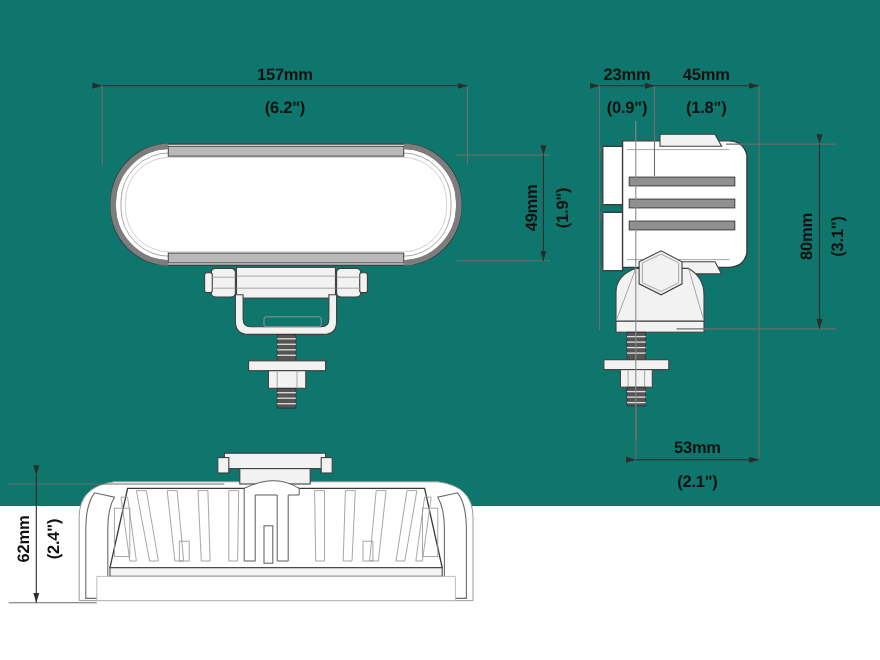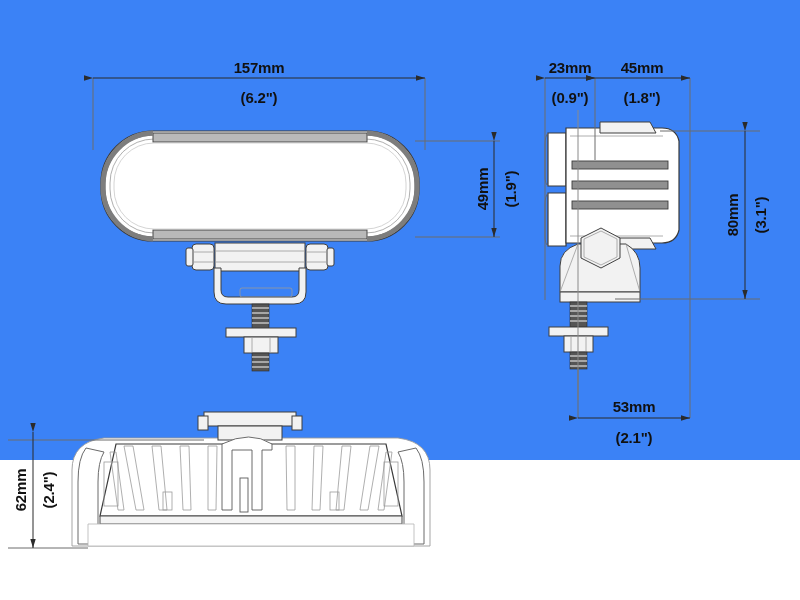--- a/index.html
+++ b/index.html
@@ -12,21 +12,21 @@
     width: 800px;
     height: 600px;
     overflow: hidden;
     font-family: "Liberation Sans", sans-serif;
     color: #1a1a1a;
   }
   #drawing-root {
     position: relative;
     width: 800px;
     height: 460px;
-    background: #3b82f6;
+    background: #0f766e;
   }
   svg.dwg {
     position: absolute;
     top: 0;
     left: 0;
     width: 800px;
     height: 600px;
     display: block;
   }
   .dim-text {

